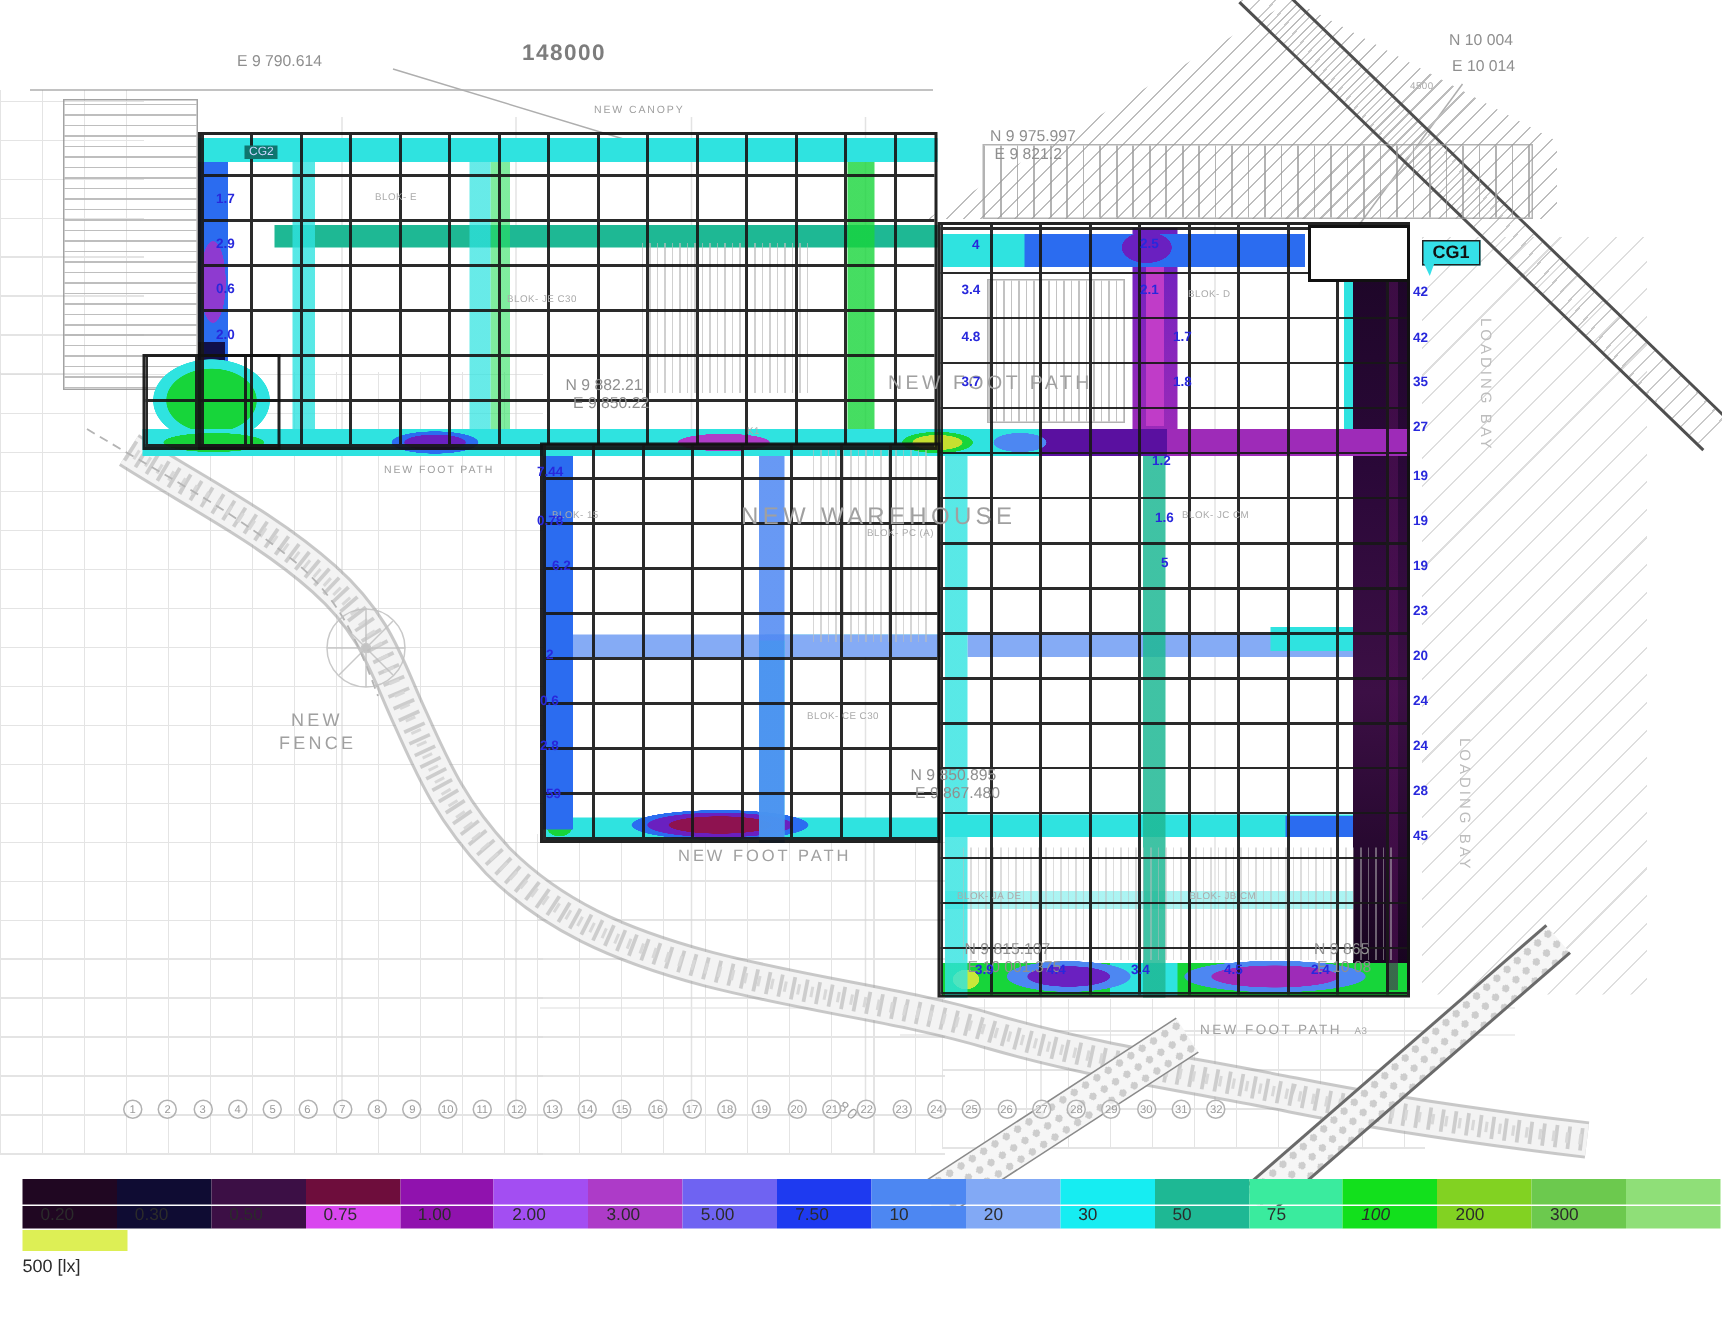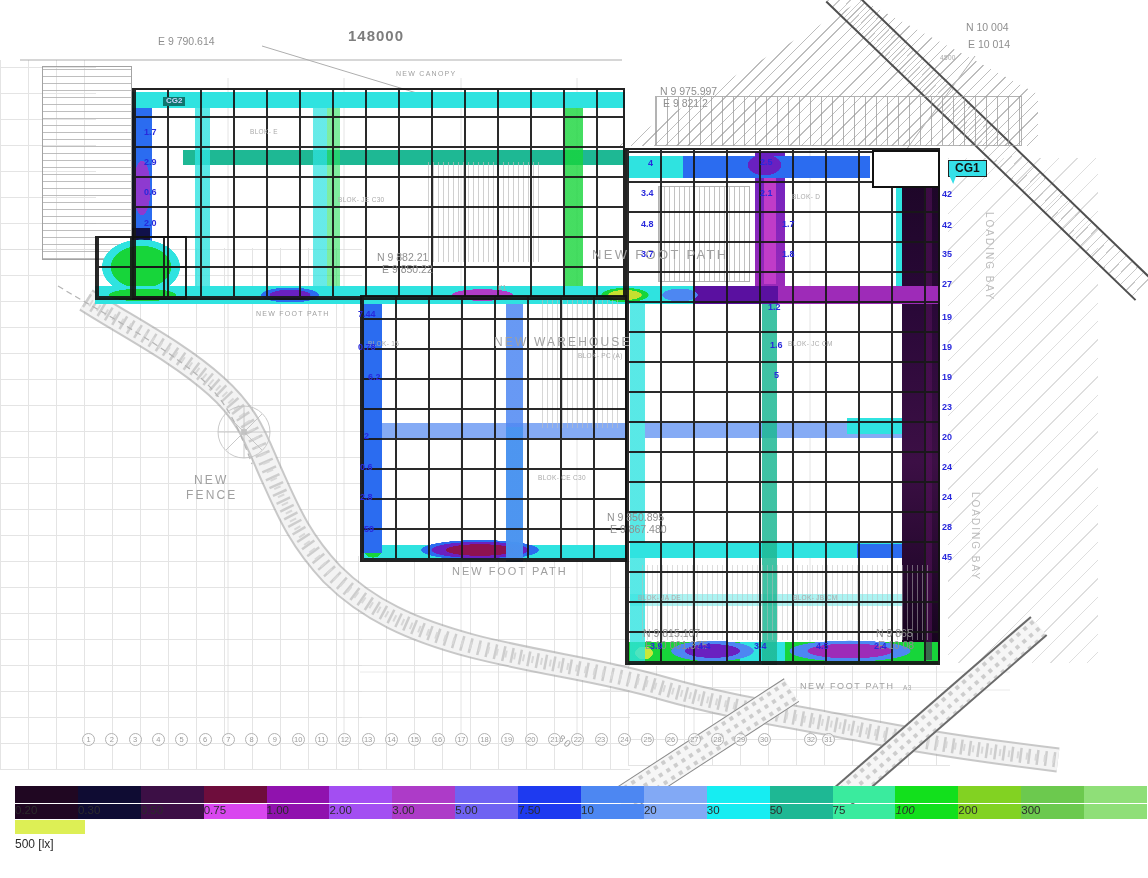--- a/index.html
+++ b/index.html
@@ -119,27 +119,27 @@
   .area{color:#a0a0a0;letter-spacing:.18em;}
   .tiny{font-size:6.5px;color:#aaa;letter-spacing:.05em;}
   .lux{font-size:9px;font-weight:bold;color:#2828dc;}
   .vtext{writing-mode:vertical-rl;letter-spacing:2px;color:#bdbdbd;font-size:10px;}
   .bubble{position:absolute;top:733px;width:13px;height:13px;box-sizing:border-box;border:1px solid #b2b2b2;
      border-radius:50%;font-size:7.5px;color:#9a9a9a;text-align:center;line-height:11px;background:rgba(255,255,255,.6);}
   .badge-cg1{left:948px;top:160px;background:#35e0e8;border:1.5px solid #222;color:#111;
      font-weight:bold;font-size:12px;padding:1px 6px;z-index:9;}
   .badge-cg1::after{content:"";position:absolute;left:-7px;bottom:-6px;width:0;height:0;
      border:7px solid transparent;border-right-color:#35e0e8;transform:rotate(20deg);}
-  .badge-cg2{left:163px;top:97px;background:#0f766e;color:#cdd5ff;font-size:8px;font-weight:bold;padding:0 3px;z-index:9;}
+  .badge-cg2{left:163px;top:97px;background:#0f766e;color:#cdd5ff;font-size:8px;font-weight:normal;padding:0 3px;z-index:9;}
 
   
   .scalebar{left:15px;top:786px;width:1132px;height:17px;display:flex;}
   .scalebar>div{flex:1;}
   .scalelabels{left:15px;top:804px;width:1132px;height:15px;display:flex;}
-  .scalelabels>div{flex:1;font-size:11.5px;color:#2b2b2b;text-align:left;}
+  .scalelabels>div{flex:1;font-size:11.5px;color:#2b2b2b;text-align:left;padding-left:12px;}
   .swatch500{left:15px;top:820px;width:70px;height:14px;background:#ddef55;}
   .label500{left:15px;top:838px;font-size:12px;color:#2b2b2b;}
 </style>
 </head>
 <body>
 
 <div id="page">
 
   <div class="abs bggrid" style="left:0;top:248px;width:362px;height:522px"></div>
   <div class="abs bggrid" style="left:358px;top:556px;width:272px;height:214px"></div>
@@ -213,21 +213,21 @@
     </div>
   <div>
 
   <div class="pt area" style="left: 396px; top: 70px; font-size: 7px;">NEW CANOPY</div>
       <div class="pt area" style="left: 592px; top: 248px; font-size: 13px;">NEW FOOT PATH</div>
       <div class="pt area" style="left: 256px; top: 310px; font-size: 7px;">NEW FOOT PATH</div>
       <div class="pt area" style="left: 452px; top: 565px; font-size: 11px;">NEW FOOT PATH</div>
       <div class="pt area" style="left: 800px; top: 682px; font-size: 9px;">NEW FOOT PATH</div>
       <div class="pt area" style="left: 194px; top: 474px; font-size: 12px;">NEW</div>
       <div class="pt area" style="left: 186px; top: 489px; font-size: 12px;">FENCE</div>
-      <div class="pt area" style="left: 494px; top: 336px; font-size: 12px;">NEW WAREHOUSE</div>
+      <div class="pt area" style="left: 494px; top: 336px; font-size: 16px;">NEW WAREHOUSE</div>
       <div class="pt area" style="left: 558px; top: 736px; font-size: 10px; transform: rotate(40deg);">80</div>
     </div>
   <div>
 
   <div class="pt tiny" style="left: 940px; top: 54px;">4500</div>
       <div class="pt tiny" style="left: 250px; top: 128px;">BLOK- E</div>
       <div class="pt tiny" style="left: 338px; top: 196px;">BLOK- JE C30</div>
       <div class="pt tiny" style="left: 792px; top: 193px;">BLOK- D</div>
       <div class="pt tiny" style="left: 368px; top: 340px;">BLOK- 15</div>
       <div class="pt tiny" style="left: 578px; top: 352px;">BLOK- PC (A)</div>
@@ -311,21 +311,21 @@
       <div class="bubble" style="left: 548px;">21</div>
       <div class="bubble" style="left: 571.3px;">22</div>
       <div class="bubble" style="left: 594.6px;">23</div>
       <div class="bubble" style="left: 617.9px;">24</div>
       <div class="bubble" style="left: 641.2px;">25</div>
       <div class="bubble" style="left: 664.5px;">26</div>
       <div class="bubble" style="left: 687.8px;">27</div>
       <div class="bubble" style="left: 711.1px;">28</div>
       <div class="bubble" style="left: 734.4px;">29</div>
       <div class="bubble" style="left: 757.7px;">30</div>
-      <div class="bubble" style="left: 822px;">31</div>
+      <div class="bubble" style="left: 781px;">31</div>
       <div class="bubble" style="left: 804.3px;">32</div>
     </div>
 
   <div class="pt badge-cg1">CG1</div>
   <div class="pt badge-cg2">CG2</div>
 
   <div class="abs scalebar">
 
   <div style="background: rgb(32, 7, 34);"></div>
       <div style="background: rgb(15, 12, 51);"></div>

